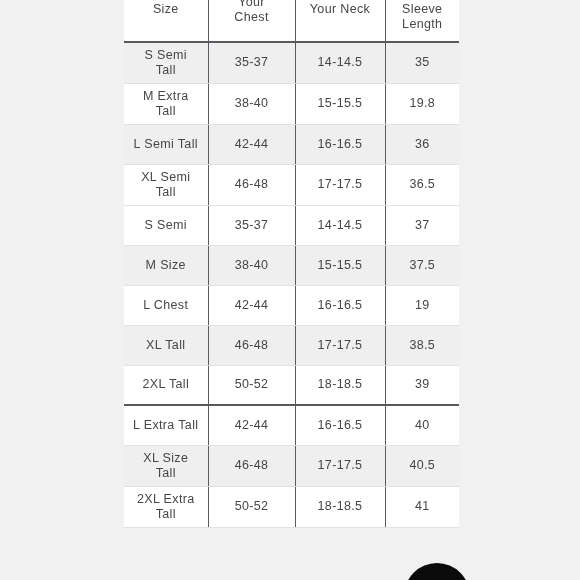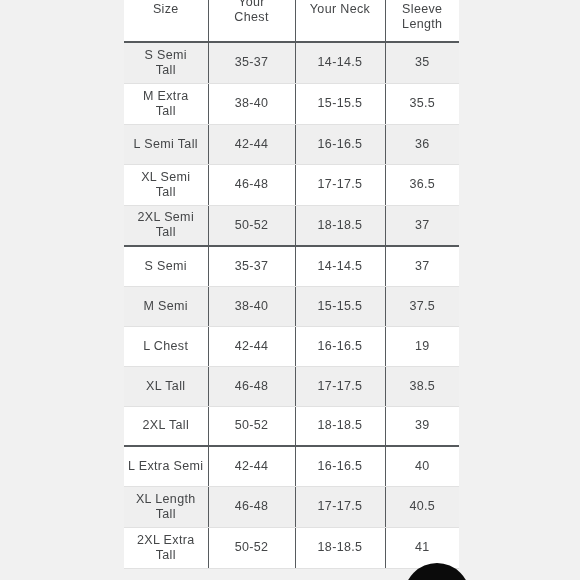--- a/index.html
+++ b/index.html
@@ -144,59 +144,50 @@
           <td>14-14.5</td>
           <td>35</td>
         </tr>
         <tr class="plain two-line hairline">
           <td class="cell-size">
             <div>M Extra</div>
             <div>Tall</div>
           </td>
           <td>38-40</td>
           <td>15-15.5</td>
-          <td>35.5</td>
+          <td>19.8</td>
         </tr>
         <tr class="shade hairline">
           <td class="cell-size">
             <div>L Semi Tall</div>
           </td>
           <td>42-44</td>
           <td>16-16.5</td>
           <td>36</td>
         </tr>
         <tr class="plain two-line hairline">
           <td class="cell-size">
             <div>XL Semi</div>
             <div>Tall</div>
           </td>
           <td>46-48</td>
           <td>17-17.5</td>
           <td>36.5</td>
         </tr>
-        <tr class="shade two-line group-end">
-          <td class="cell-size">
-            <div>2XL Semi</div>
-            <div>Tall</div>
-          </td>
-          <td>50-52</td>
-          <td>18-18.5</td>
-          <td>37</td>
-        </tr>
         <tr class="plain hairline">
           <td class="cell-size">
             <div>S Semi</div>
           </td>
           <td>35-37</td>
           <td>14-14.5</td>
           <td>37</td>
         </tr>
         <tr class="shade hairline">
           <td class="cell-size">
-            <div>M Semi</div>
+            <div>M Size</div>
           </td>
           <td>38-40</td>
           <td>15-15.5</td>
           <td>37.5</td>
         </tr>
         <tr class="plain hairline">
           <td class="cell-size">
             <div>L Chest</div>
           </td>
           <td>42-44</td>
@@ -214,29 +205,29 @@
         <tr class="plain group-end">
           <td class="cell-size">
             <div>2XL Tall</div>
           </td>
           <td>50-52</td>
           <td>18-18.5</td>
           <td>39</td>
         </tr>
         <tr class="plain hairline">
           <td class="cell-size">
-            <div>L Extra Semi</div>
+            <div>L Extra Tall</div>
           </td>
           <td>42-44</td>
           <td>16-16.5</td>
           <td>40</td>
         </tr>
         <tr class="shade two-line hairline">
           <td class="cell-size">
-            <div>XL Length</div>
+            <div>XL Size</div>
             <div>Tall</div>
           </td>
           <td>46-48</td>
           <td>17-17.5</td>
           <td>40.5</td>
         </tr>
         <tr class="plain two-line hairline">
           <td class="cell-size">
             <div>2XL Extra</div>
             <div>Tall</div>

